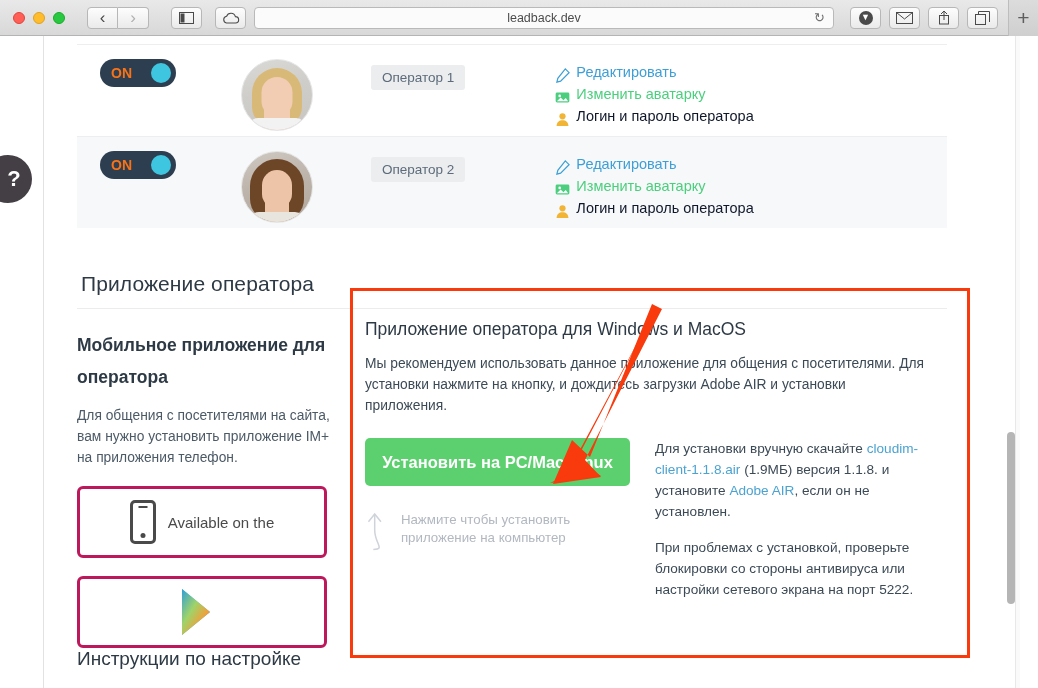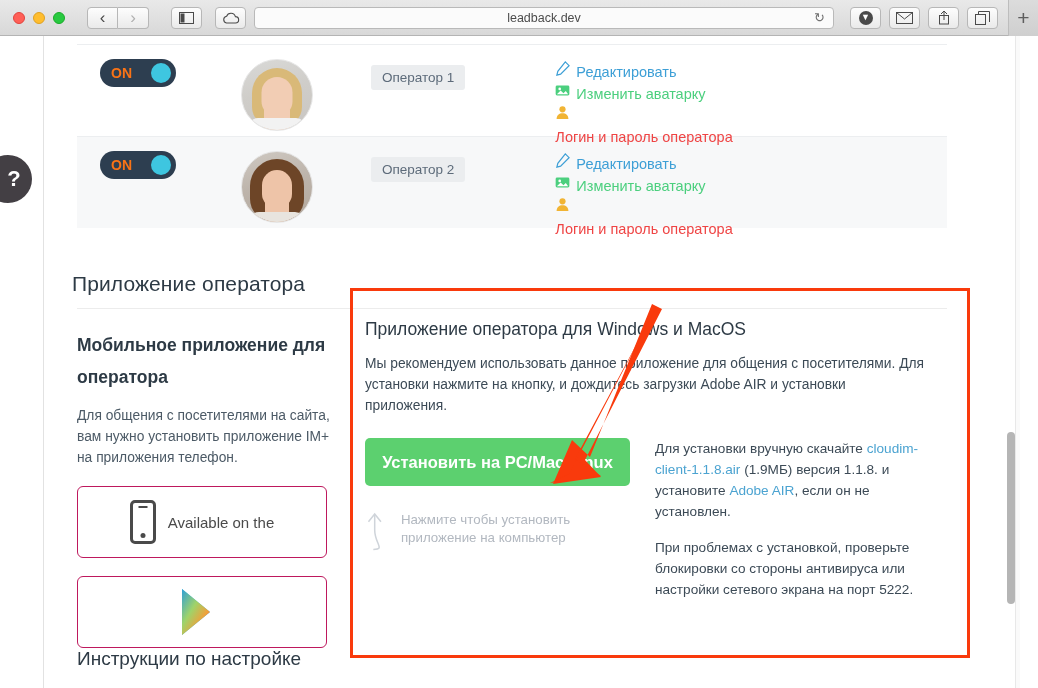--- a/index.html
+++ b/index.html
@@ -118,44 +118,44 @@
   .neck2 { top: 50px; width: 24px; height: 22px; background: #eec4a8; }
   .shirt2 { top: 60px; width: 56px; height: 16px; border-radius: 10px 10px 0 0; background: #e8e4de; }
 
   .op-badge {
     margin-left: 58px; margin-top: 6px;
     background: #ebedef; color: #5d6b7a; font-size: 13.5px;
     padding: 5px 11px; border-radius: 3px; white-space: nowrap;
   }
   .op-links { margin-left: 90px; margin-top: 2px; }
   .op-link {
-    display: flex; align-items: flex-start; gap: 6px;
+    display: flex; align-items: flex-end; gap: 6px;
     font-size: 14.5px; line-height: 22px; white-space: nowrap;
   }
   .op-link.edit   { color: #3d9fd6; }
   .op-link.avatar-l { color: #4bcf7e; }
-  .op-link.creds  { color: #ef4444; flex-direction: column; }
+  .op-link.creds  { color: #0f172a; }
   .mini-ic { width: 15px; height: 15px; flex: none; }
 
   
   .sec-title {
-    position: absolute; left: 27px; top: 236px;
+    position: absolute; left: 36px; top: 236px;
     font-size: 21px; color: #2d3a45; letter-spacing: .1px;
   }
   .sec-rule { position: absolute; left: 32px; top: 272px; width: 870px; height: 1px; background: #ececec; }
 
   
   .lcol { position: absolute; left: 32px; top: 293px; width: 255px; }
   .lcol h3 {
     font-size: 17.5px; color: #2d3a45; font-weight: bold; line-height: 32px;
   }
   .lcol p { margin-top: 12px; font-size: 13.8px; color: #4c5a66; line-height: 21px; }
   .store-badge {
     margin-top: 18px; width: 250px; height: 72px;
-    border: 1px solid #be185d; border-radius: 6px; background: #fff;
+    border: 3px solid #be185d; border-radius: 6px; background: #fff;
     display: flex; align-items: center; justify-content: center; gap: 12px;
   }
   .appstore-text { display: flex; flex-direction: column; line-height: 1; color: #4a4a4a; }
   .appstore-text .t1 { font-size: 15px; }
   .appstore-text .t2 { font-size: 27px; font-weight: bold; letter-spacing: -.5px; margin-top: 2px; }
   .phone-ic { width: 26px; height: 44px; border: 3px solid #4a4a4a; border-radius: 5px;
               position: relative; }
   .phone-ic::before { content:""; position:absolute; top:3px; left:50%; transform:translateX(-50%);
                       width:9px; height:2px; background:#4a4a4a; }
   .phone-ic::after { content:""; position:absolute; bottom:3px; left:50%; transform:translateX(-50%);

